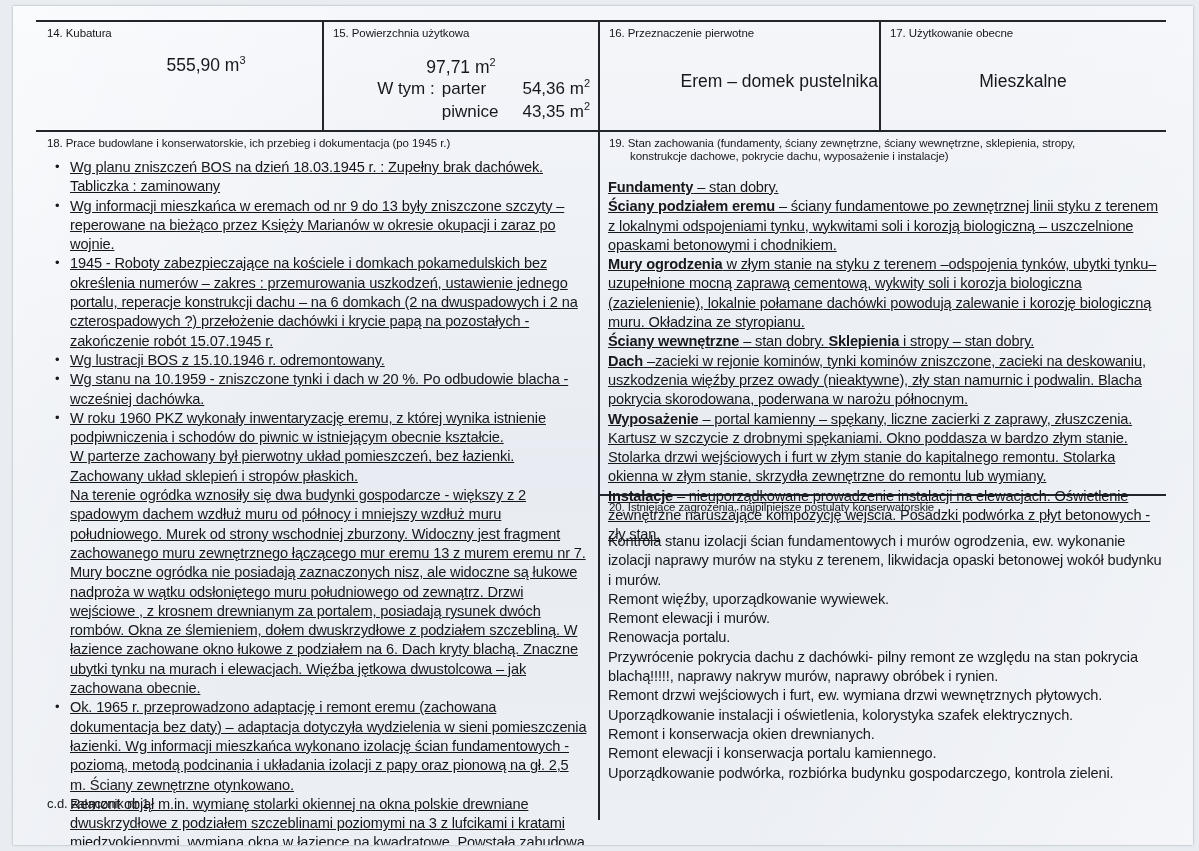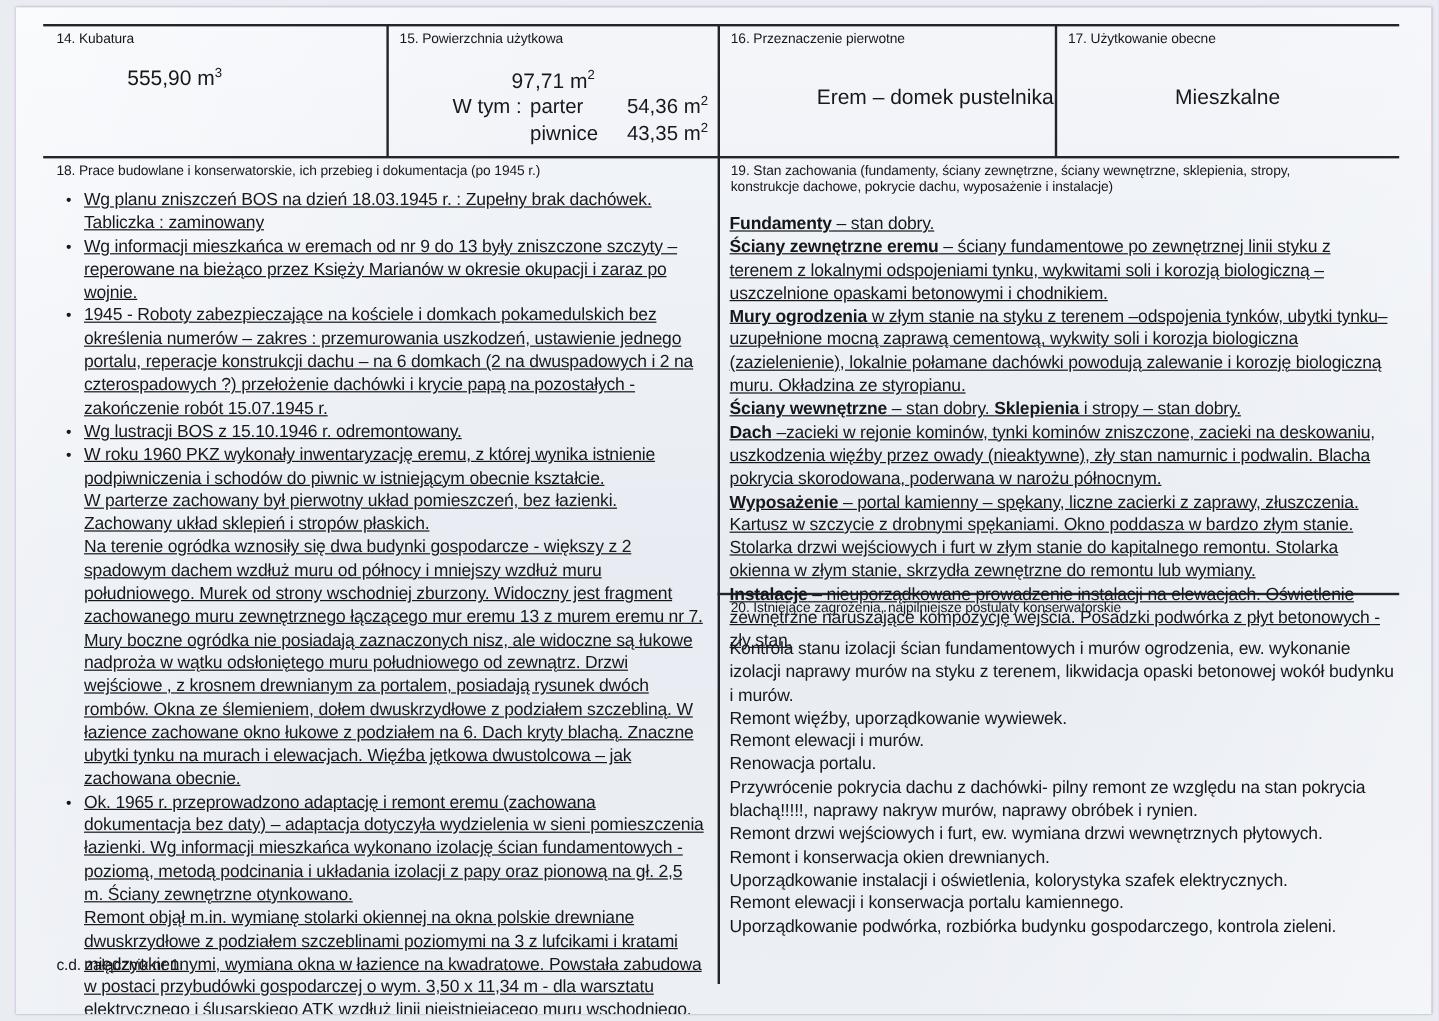--- a/index.html
+++ b/index.html
@@ -131,21 +131,21 @@
     <div class="rule" style="left:0; top:0; width:1130px;"></div>
     <div class="rule" style="left:0; top:110px; width:1130px;"></div>
     <div class="rule" style="left:562px; top:474px; width:568px;"></div>
 
     <div class="vrule" style="left:286px; top:0; height:110px;"></div>
     <div class="vrule" style="left:562px; top:0; height:110px;"></div>
     <div class="vrule" style="left:843px; top:0; height:110px;"></div>
     <div class="vrule" style="left:562px; top:110px; height:690px;"></div>
 
     <div class="cell-label" style="left:11px; top:7px;">14. Kubatura</div>
-    <div class="cell-value" style="left:70px; top:34px; width:200px; text-align:left;">
+    <div class="cell-value" style="left:70px; top:34px; width:200px; text-align:center;">
       <span>555,90 m</span><sup>3</sup>
     </div>
 
     <div class="cell-label" style="left:297px; top:7px;">15. Powierzchnia użytkowa</div>
 
     <div class="cell-value" style="left:300px; top:36px; width:250px; text-align:center;">
       <span>97,71 m</span><sup>2</sup>
     </div>
 
     <div class="cell-value" style="left:300px; top:58px; width:258px; font-size:17px; line-height:22.5px;">
@@ -185,44 +185,47 @@
         <li>
           <span class="sub">Wg informacji mieszkańca w eremach od nr 9 do 13 były zniszczone szczyty – reperowane na bieżąco przez Księży Marianów w okresie okupacji i zaraz po wojnie.</span>
         </li>
         <li>
           <span class="sub">1945 - Roboty zabezpieczające na kościele i domkach pokamedulskich bez określenia numerów – zakres : przemurowania uszkodzeń, ustawienie jednego portalu, reperacje konstrukcji dachu – na 6 domkach (2 na dwuspadowych i 2 na czterospadowych ?) przełożenie dachówki i krycie papą na pozostałych - zakończenie robót 15.07.1945 r.</span>
         </li>
         <li>
           <span class="sub">Wg  lustracji BOS z  15.10.1946 r. odremontowany.</span>
         </li>
         <li>
+          <span class="sub">Wg stanu na 10.1959 - zniszczone tynki i dach w 20 %.  Po odbudowie blacha - wcześniej dachówka.</span>
+        </li>
+        <li>
           <span class="sub">W roku 1960 PKZ wykonały inwentaryzację eremu, z której wynika istnienie podpiwniczenia i schodów do piwnic w istniejącym obecnie kształcie.</span>
           <span class="sub">W parterze zachowany był pierwotny układ pomieszczeń, bez łazienki. Zachowany układ sklepień i stropów płaskich.</span>
           <span class="sub">Na terenie ogródka wznosiły się dwa budynki gospodarcze - większy z 2 spadowym dachem wzdłuż muru od północy i mniejszy wzdłuż muru południowego. Murek od strony wschodniej zburzony. Widoczny jest fragment zachowanego muru zewnętrznego łączącego mur eremu 13 z murem eremu nr 7. Mury boczne ogródka nie posiadają zaznaczonych nisz,  ale widoczne są łukowe nadproża w wątku odsłoniętego muru południowego od zewnątrz.  Drzwi wejściowe , z krosnem drewnianym za portalem, posiadają rysunek dwóch rombów. Okna ze ślemieniem, dołem dwuskrzydłowe z podziałem szczebliną. W łazience zachowane okno łukowe z podziałem na 6.  Dach kryty blachą. Znaczne ubytki tynku na murach i elewacjach. Więźba jętkowa dwustolcowa – jak zachowana obecnie.</span>
         </li>
         <li>
           <span class="sub">Ok. 1965 r. przeprowadzono adaptację i remont eremu (zachowana dokumentacja bez daty) – adaptacja dotyczyła wydzielenia w sieni pomieszczenia łazienki.  Wg informacji mieszkańca wykonano izolację ścian fundamentowych - poziomą, metodą podcinania i układania izolacji z papy oraz pionową na gł. 2,5 m. Ściany zewnętrzne otynkowano.</span>
           <span class="sub">Remont objął m.in. wymianę stolarki okiennej na okna polskie drewniane dwuskrzydłowe z podziałem szczeblinami poziomymi na 3 z lufcikami i kratami międzyokiennymi, wymiana okna w łazience na kwadratowe.  Powstała zabudowa w postaci przybudówki gospodarczej o wym. 3,50 x 11,34 m - dla warsztatu elektrycznego i ślusarskiego ATK wzdłuż linii nieistniejącego muru wschodniego. Mur południowy był przy tej okazji prostowany.</span>
         </li>
       </ul>
     </div>
 
     <div class="footer-note" style="left:11px; top:776px;">c.d.  załącznik  nr 1</div>
 
     <div class="cell-label wrap" style="left:573px; top:117px; width:552px;">
       <span>19. Stan zachowania (fundamenty, ściany zewnętrzne, ściany wewnętrzne, sklepienia, stropy,</span><br>
-      <span style="margin-left:0; display:inline-block;">konstrukcje dachowe, pokrycie dachu, wyposażenie i instalacje)</span>
+      <span style="margin-left:21px; display:inline-block;">konstrukcje dachowe, pokrycie dachu, wyposażenie i instalacje)</span>
     </div>
 
     <div class="body-col right-col" style="left:572px; top:158px; width:556px;text-decoration:underline;">
       <p>
         <b>Fundamenty</b><span> – stan dobry.</span>
       </p>
       <p>
-        <b>Ściany zewnętrzne eremu</b><span> – ściany fundamentowe po zewnętrznej linii styku z terenem z lokalnymi odspojeniami tynku, wykwitami soli i  korozją biologiczną – uszczelnione opaskami betonowymi i chodnikiem.</span>
+        <b>Ściany podziałem eremu</b><span> – ściany fundamentowe po zewnętrznej linii styku z terenem z lokalnymi odspojeniami tynku, wykwitami soli i  korozją biologiczną – uszczelnione opaskami betonowymi i chodnikiem.</span>
       </p>
       <p>
         <b>Mury ogrodzenia</b><span> w złym stanie na styku z terenem –odspojenia tynków, ubytki tynku– uzupełnione mocną zaprawą cementową, wykwity soli i korozja biologiczna (zazielenienie), lokalnie połamane dachówki powodują zalewanie i korozję biologiczną muru. Okładzina ze styropianu.</span>
       </p>
       <p>
         <b>Ściany wewnętrzne</b><span> – stan dobry. </span><b>Sklepienia</b><span> i stropy – stan dobry.</span>
       </p>
       <p>
         <b>Dach</b><span> –zacieki w rejonie kominów, tynki kominów zniszczone, zacieki na deskowaniu, uszkodzenia więźby przez owady (nieaktywne), zły stan namurnic i podwalin. Blacha pokrycia skorodowana, poderwana w narożu północnym.</span>
       </p>
@@ -236,20 +239,20 @@
 
     <div class="cell-label" style="left:573px; top:481px;">20. Istniejące zagrożenia, najpilniejsze postulaty konserwatorskie</div>
 
     <div class="body-col right-col" style="left:572px; top:512px; width:556px;">
       <p>Kontrola stanu  izolacji ścian fundamentowych i murów ogrodzenia, ew. wykonanie izolacji naprawy murów na styku z terenem, likwidacja opaski betonowej wokół budynku i murów.</p>
       <p>Remont więźby,  uporządkowanie wywiewek.</p>
       <p>Remont elewacji i murów.</p>
       <p>Renowacja portalu.</p>
       <p>Przywrócenie pokrycia dachu z dachówki- pilny remont ze względu na stan pokrycia blachą!!!!!, naprawy nakryw murów, naprawy obróbek i rynien.</p>
       <p>Remont drzwi wejściowych i furt,  ew. wymiana drzwi wewnętrznych płytowych.</p>
+      <p>Uporządkowanie instalacji i oświetlenia, kolorystyka szafek elektrycznych.</p>
       <p>Remont i konserwacja okien drewnianych.</p>
-      <p>Uporządkowanie instalacji i oświetlenia, kolorystyka szafek elektrycznych.</p>
       <p>Remont elewacji i konserwacja portalu kamiennego.</p>
       <p>Uporządkowanie podwórka, rozbiórka budynku gospodarczego, kontrola zieleni.</p>
     </div>
 
   </div>
 </div>
 
 </body></html>

